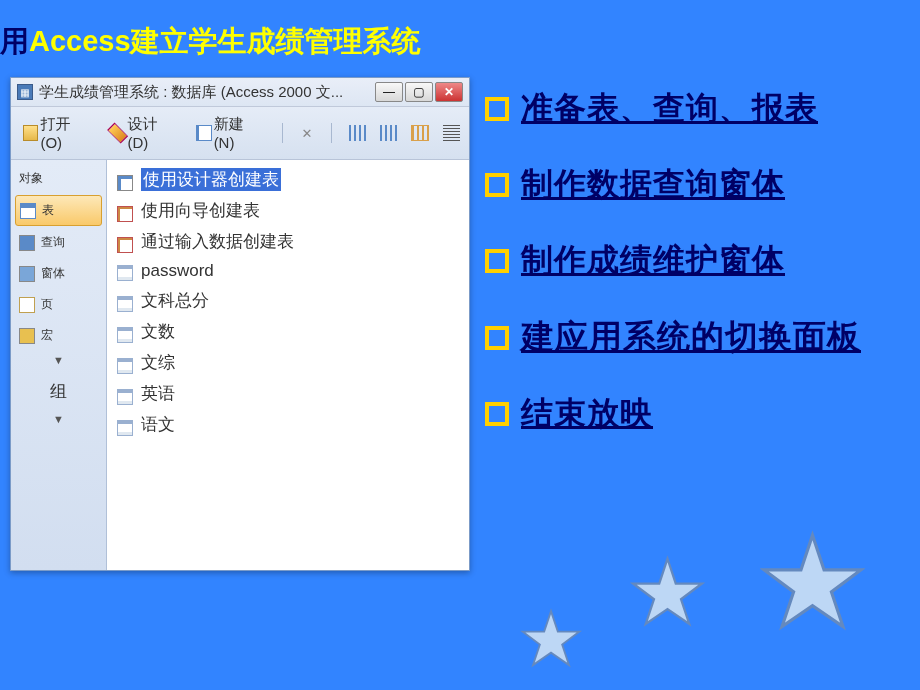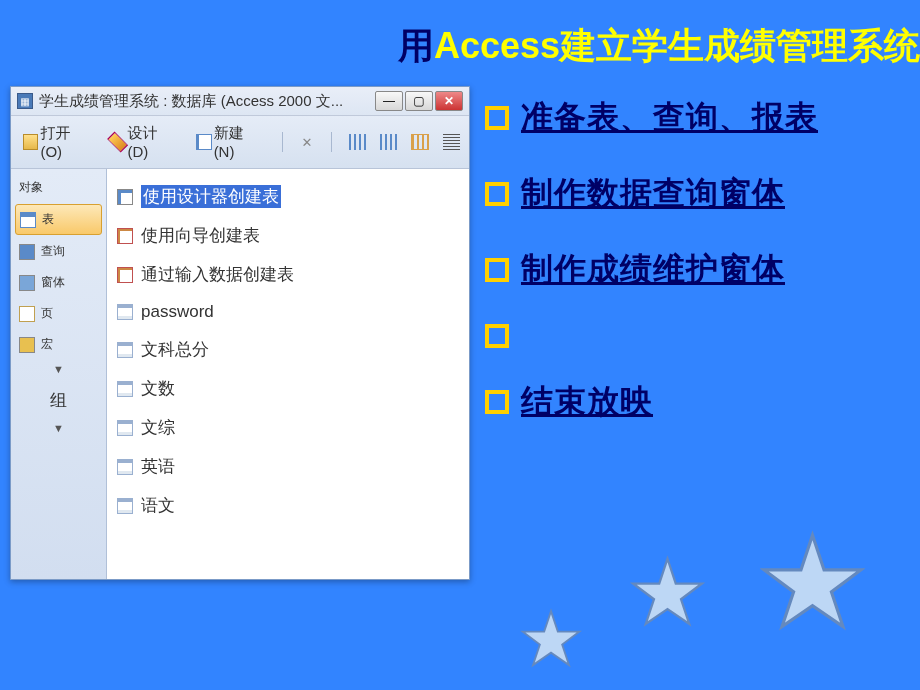--- a/index.html
+++ b/index.html
@@ -5,22 +5,22 @@
     * { margin: 0; padding: 0; box-sizing: border-box; }
     body {
       width: 920px;
       height: 690px;
       background: #3284ff;
       font-family: "Microsoft YaHei", SimSun, sans-serif;
       position: relative;
       overflow: hidden;
     }
     .slide-title {
-      text-align: right;
-      font-size: 36px;
+      text-align: left;
+      font-size: 29px;
       font-weight: bold;
       padding: 22px 0 15px 0;
     }
     .slide-title .pre { color: #000066; }
     .slide-title .highlight { color: #ffff00; }
     .slide-title .post { color: #ffff00; }
     .content-area {
       display: flex;
       padding: 0 10px;
       gap: 15px;
@@ -176,26 +176,25 @@
       font-size: 17px;
       color: #333;
     }
     .db-main {
       flex: 1;
       background: #fff;
       padding: 4px;
     }
     .obj-item {
       display: flex;
-      align-items: center;
+      align-items: flex-end;
       gap: 8px;
       padding: 4px 6px;
       font-size: 17px;
       color: #333;
-      margin-top: 8px;
     }
     .obj-item.selected .obj-label {
       background: #3a6fd8;
       color: #fff;
       padding: 0 2px;
     }
     .obj-icon {
       width: 16px;
       height: 16px;
       display: inline-block;
@@ -369,20 +368,21 @@
     <div class="bullet">
       <span class="bmark"></span>
       <span class="btext">制作数据查询窗体</span>
     </div>
     <div class="bullet">
       <span class="bmark"></span>
       <span class="btext">制作成绩维护窗体</span>
     </div>
     <div class="bullet">
       <span class="bmark"></span>
+      <span class="btext big">建应用系统的切换面板</span>
     </div>
     <div class="bullet">
       <span class="bmark"></span>
       <span class="btext">结束放映</span>
     </div>
   </div>
 
 </div>
 
 <div class="star star1">

